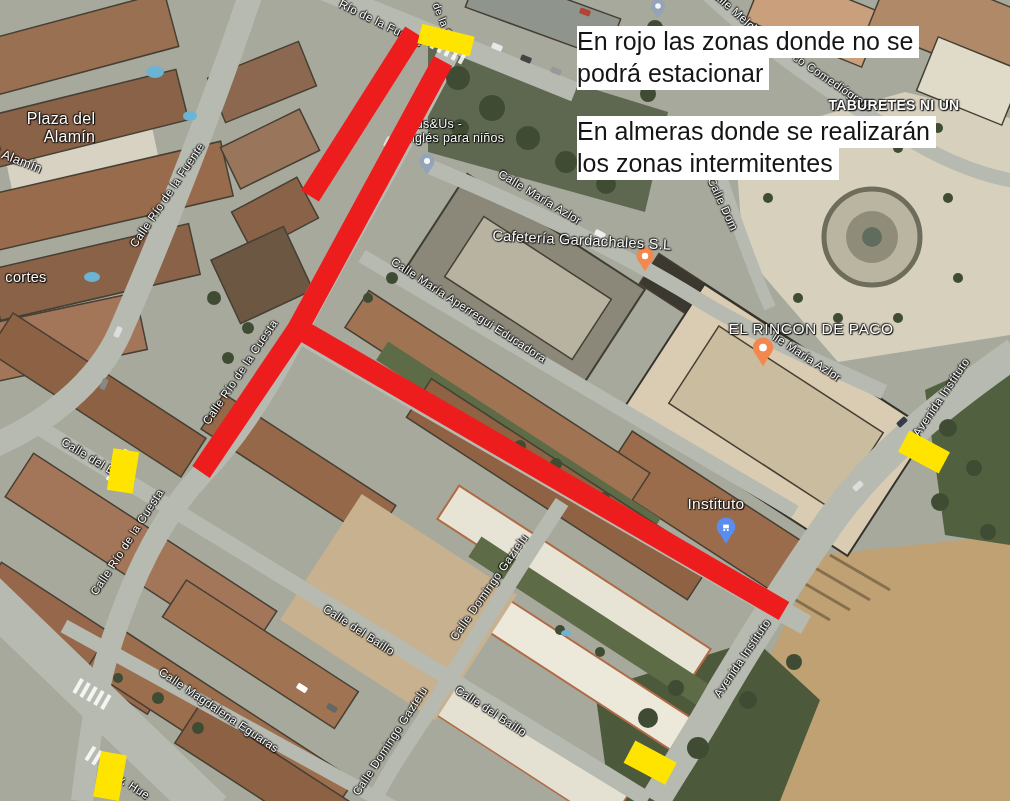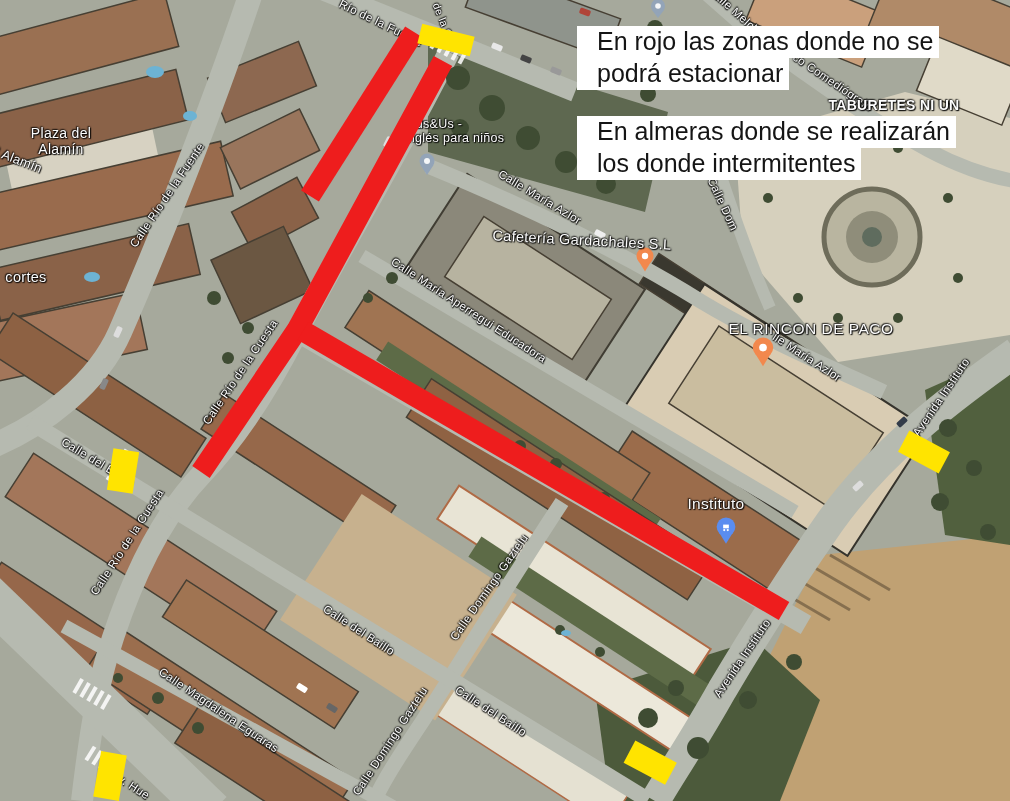--- a/index.html
+++ b/index.html
@@ -8,21 +8,21 @@
   .stage svg{position:absolute;left:0;top:0;}
   
   .sl,.pl{position:absolute;white-space:nowrap;color:#fdfdfd;
     font:500 11.5px "Liberation Sans",sans-serif;letter-spacing:.4px;
     transform:translate(-50%,-50%) rotate(var(--r,0deg));
     text-shadow:0 0 2px #000,0 0 2px #000,1px 1px 1px rgba(0,0,0,.85),-1px -1px 1px rgba(0,0,0,.55);}
   .pl{font-size:14.5px;font-weight:500;letter-spacing:.3px;}
   .tl{transform:rotate(var(--r,0deg));}
   
   .note{position:absolute;color:#151515;font:25px "Liberation Sans",sans-serif;line-height:30px;}
-  .nline span{background:#fff;padding:0 6px 2px 20px;display:inline-block;}
+  .nline span{background:#fff;padding:0 6px 2px 0;display:inline-block;}
   .redline{stroke:var(--no-parking,#ee1d1d);stroke-width:21;fill:none;stroke-linejoin:miter;}
   .ymark{fill:var(--cut,#ffe400);}
 </style>
 </head>
 <body>
 
 <div class="stage">
 
   <svg width="1010" height="801" viewBox="0 0 1010 801">
     <defs>
@@ -232,21 +232,21 @@
   <div class="sl" style="left:240px;top:372px;--r:-56deg">Calle Río de la Cuesta</div>
   <div class="sl" style="left:98px;top:462px;--r:31deg">Calle del Baillo</div>
   <div class="sl" style="left:127px;top:542px;--r:-57deg">Calle Río de la Cuesta</div>
   <div class="sl" style="left:219px;top:710px;--r:34deg">Calle Magdalena Eguaras</div>
   <div class="sl" style="left:359px;top:630px;--r:33deg">Calle del Baillo</div>
   <div class="sl" style="left:489px;top:587px;--r:-55deg">Calle Domingo Gaztelu</div>
   <div class="sl" style="left:390px;top:741px;--r:-57deg">Calle Domingo Gaztelu</div>
   <div class="sl" style="left:491px;top:711px;--r:33deg">Calle del Baillo</div>
   <div class="sl" style="left:134px;top:787px;--r:33deg">v. Hue</div>
 
-  <div class="pl" style="left:61px;top:141px;font-size:14px;text-align:center">
+  <div class="pl" style="left:61px;top:128px;font-size:16px;text-align:right">
     <div>Plaza del</div>
     <div>Alamín</div>
   </div>
   <div class="pl" style="left:19px;top:160px;--r:21deg;font-size:13px">l Alamín</div>
   <div class="pl" style="left:26px;top:277px;font-size:14.5px">cortes</div>
   <div class="pl tl" style="left:404px;top:117px;font-size:12.5px;font-weight:400">
     <div>Kids&amp;Us -</div>
     <div>Inglés para niños</div>
   </div>
   <div class="pl" style="left:582px;top:240px;--r:3deg">Cafetería Gardachales S.L</div>
@@ -264,16 +264,16 @@
     <rect class="ymark" x="-23" y="-12" width="46" height="24" transform="translate(924,452) rotate(28)"></rect>
     <rect class="ymark" x="-23" y="-12" width="47" height="25" transform="translate(650,762) rotate(28)"></rect>
   </svg>
 
   <div class="note" style="left:577px;top:26px">
     <div class="nline"><span>En rojo las zonas donde no se</span></div>
     <div class="nline"><span>podrá estacionar</span></div>
   </div>
   <div class="note" style="left:577px;top:116px">
     <div class="nline"><span>En almeras donde se realizarán</span></div>
-    <div class="nline"><span>los donde intermitentes</span></div>
+    <div class="nline"><span>los zonas intermitentes</span></div>
   </div>
 
 </div>
 
 </body></html>

